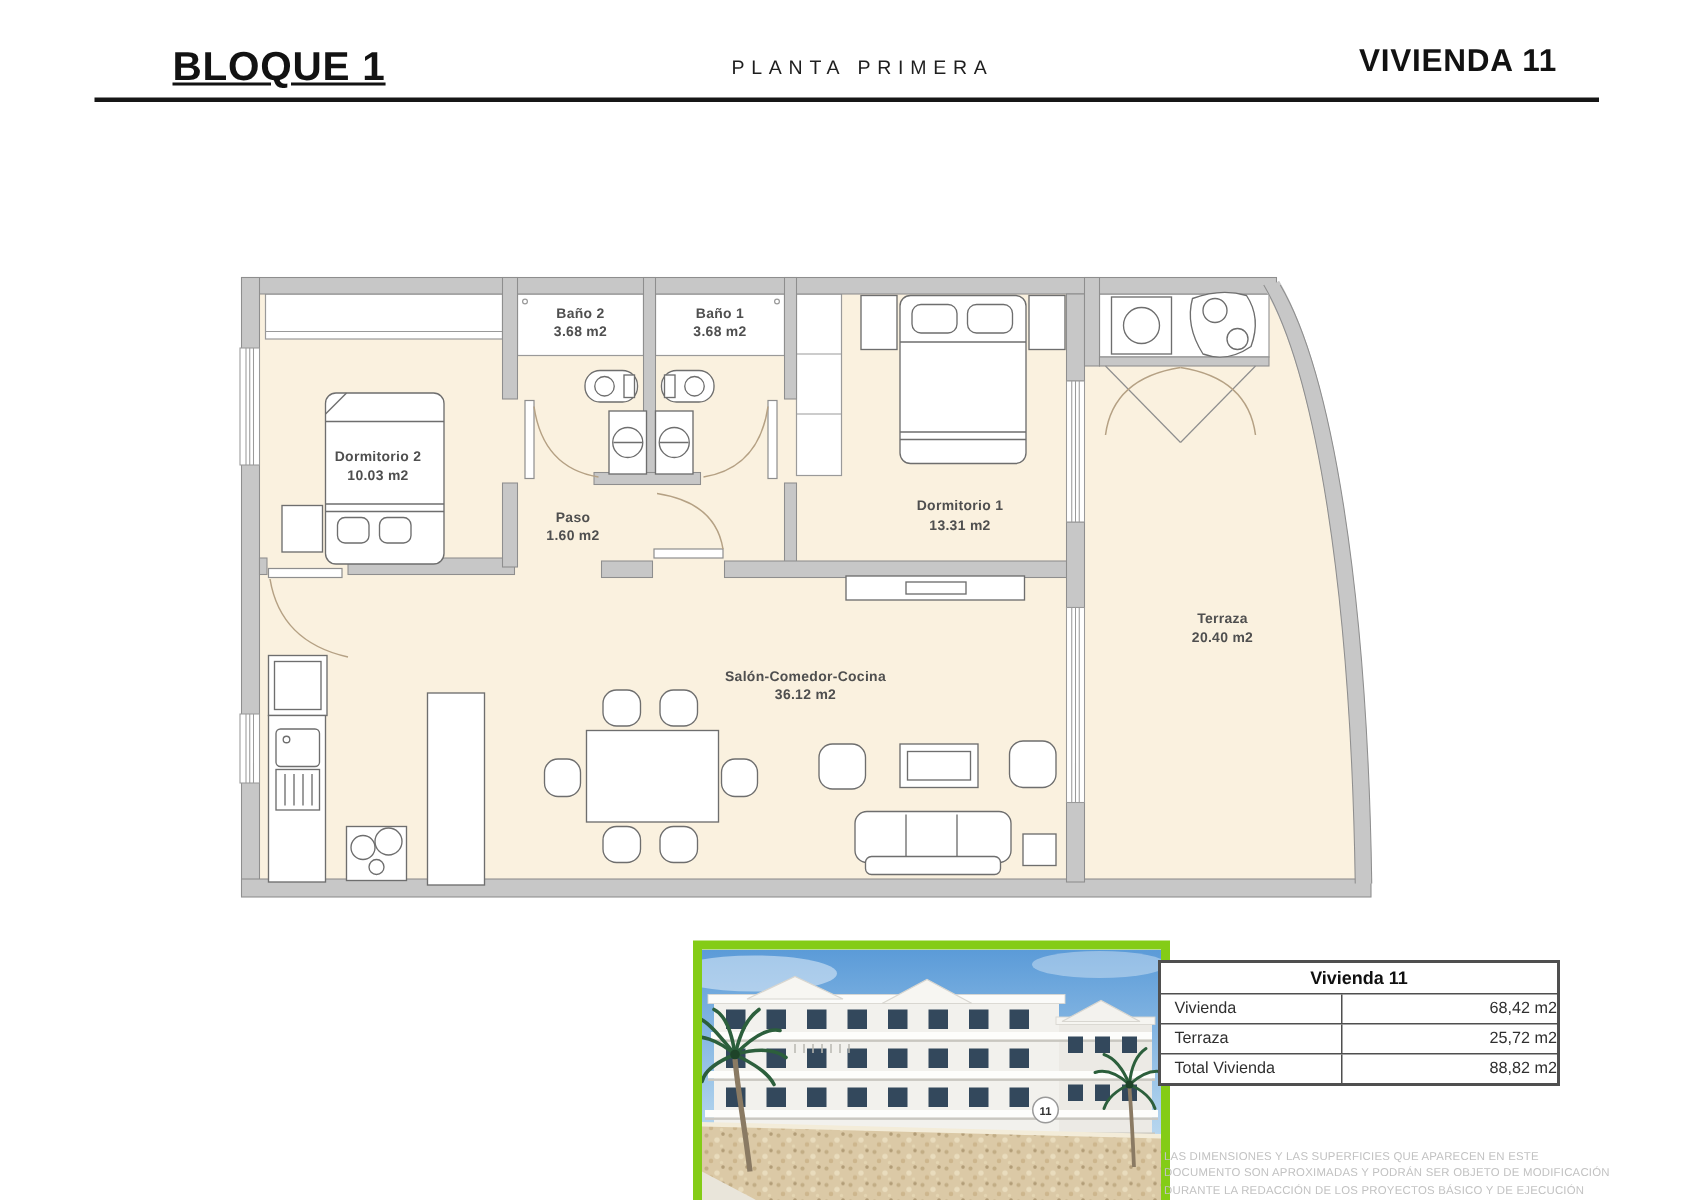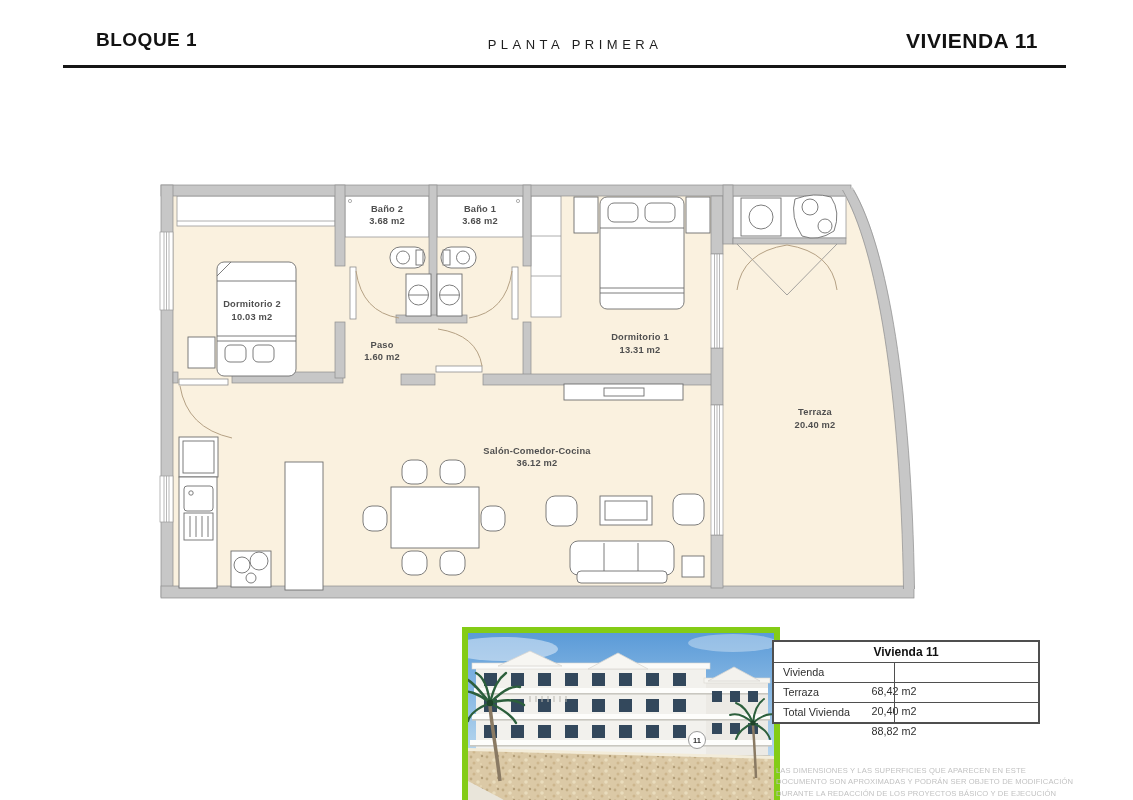--- a/index.html
+++ b/index.html
@@ -1,40 +1,40 @@
 <!DOCTYPE html>
 <html><head>
 <meta charset="utf-8">
 <style>
   html,body{margin:0;padding:0;}
   body{
     width:1133px;height:800px;position:relative;background:#ffffff;
     font-family:"Liberation Sans",sans-serif;overflow:hidden;
   }
   
-  .hdr-left{position:absolute;left:96px;top:29px;font-size:19px;font-weight:800;
-    letter-spacing:.5px;color:#121212;}
+  .hdr-left{position:absolute;left:115px;top:29px;font-size:27px;font-weight:800;
+    letter-spacing:.5px;color:#121212;text-decoration:underline;}
   .hdr-center{position:absolute;left:17px;right:0;top:37px;text-align:center;
     font-size:13px;font-weight:400;letter-spacing:4.5px;color:#1e1e1e;}
   .hdr-right{position:absolute;right:95px;top:29px;font-size:21px;font-weight:800;
     letter-spacing:.5px;color:#121212;}
   .hdr-rule{position:absolute;left:63px;top:65px;width:1003px;height:3px;background:#161616;}
   
   .plan-svg{position:absolute;left:148px;top:180px;}
   .plan-svg text{font-family:"Liberation Sans",sans-serif;fill:#4f4f4f;
     font-size:9.3px;font-weight:700;letter-spacing:.2px;text-anchor:middle;}
   
   .render{position:absolute;left:462px;top:627px;width:306px;height:168px;
     border:6px solid #84cc16;box-sizing:content-box;overflow:hidden;}
   
   .vtable{position:absolute;left:772px;top:640px;width:268px;border:2px solid #4f4f4f;
     background:#fff;box-sizing:border-box;}
   .vtable .thead{height:20px;line-height:20px;text-align:center;font-size:12px;
     font-weight:700;color:#101010;border-bottom:1px solid #4f4f4f;}
-  .vtable .trow{display:flex;height:19px;line-height:19px;border-bottom:1px solid #4f4f4f;flex-direction:column;}
+  .vtable .trow{display:flex;height:19px;line-height:19px;border-bottom:1px solid #4f4f4f;}
   .vtable .trow:last-child{border-bottom:none;}
   .vtable .tlabel{width:46%;padding-left:9px;font-size:10.8px;color:#2f2f2f;
     border-right:1px solid #4f4f4f;box-sizing:border-box;}
   .vtable .tvalue{width:54%;text-align:right;font-size:10.8px;color:#2f2f2f;}
   
   .disclaimer{position:absolute;left:776px;top:765px;width:300px;font-size:7.6px;
     line-height:1.5;letter-spacing:.15px;color:#c2c2c2;text-transform:uppercase;}
 </style>
 </head>
 <body>
@@ -374,21 +374,21 @@
 </div>
 
 <div class="vtable">
   <div class="thead">Vivienda 11</div>
   <div class="trow">
     <div class="tlabel">Vivienda</div>
     <div class="tvalue">68,42 m2</div>
   </div>
   <div class="trow">
     <div class="tlabel">Terraza</div>
-    <div class="tvalue">20,40 m2</div>
+    <div class="tvalue">25,72 m2</div>
   </div>
   <div class="trow">
     <div class="tlabel">Total Vivienda</div>
     <div class="tvalue">88,82 m2</div>
   </div>
 </div>
 
 <div class="disclaimer">LAS DIMENSIONES Y LAS SUPERFICIES QUE APARECEN EN ESTE DOCUMENTO SON APROXIMADAS Y PODRÁN SER OBJETO DE MODIFICACIÓN DURANTE LA REDACCIÓN DE LOS PROYECTOS BÁSICO Y DE EJECUCIÓN</div>
 
 </body></html>

